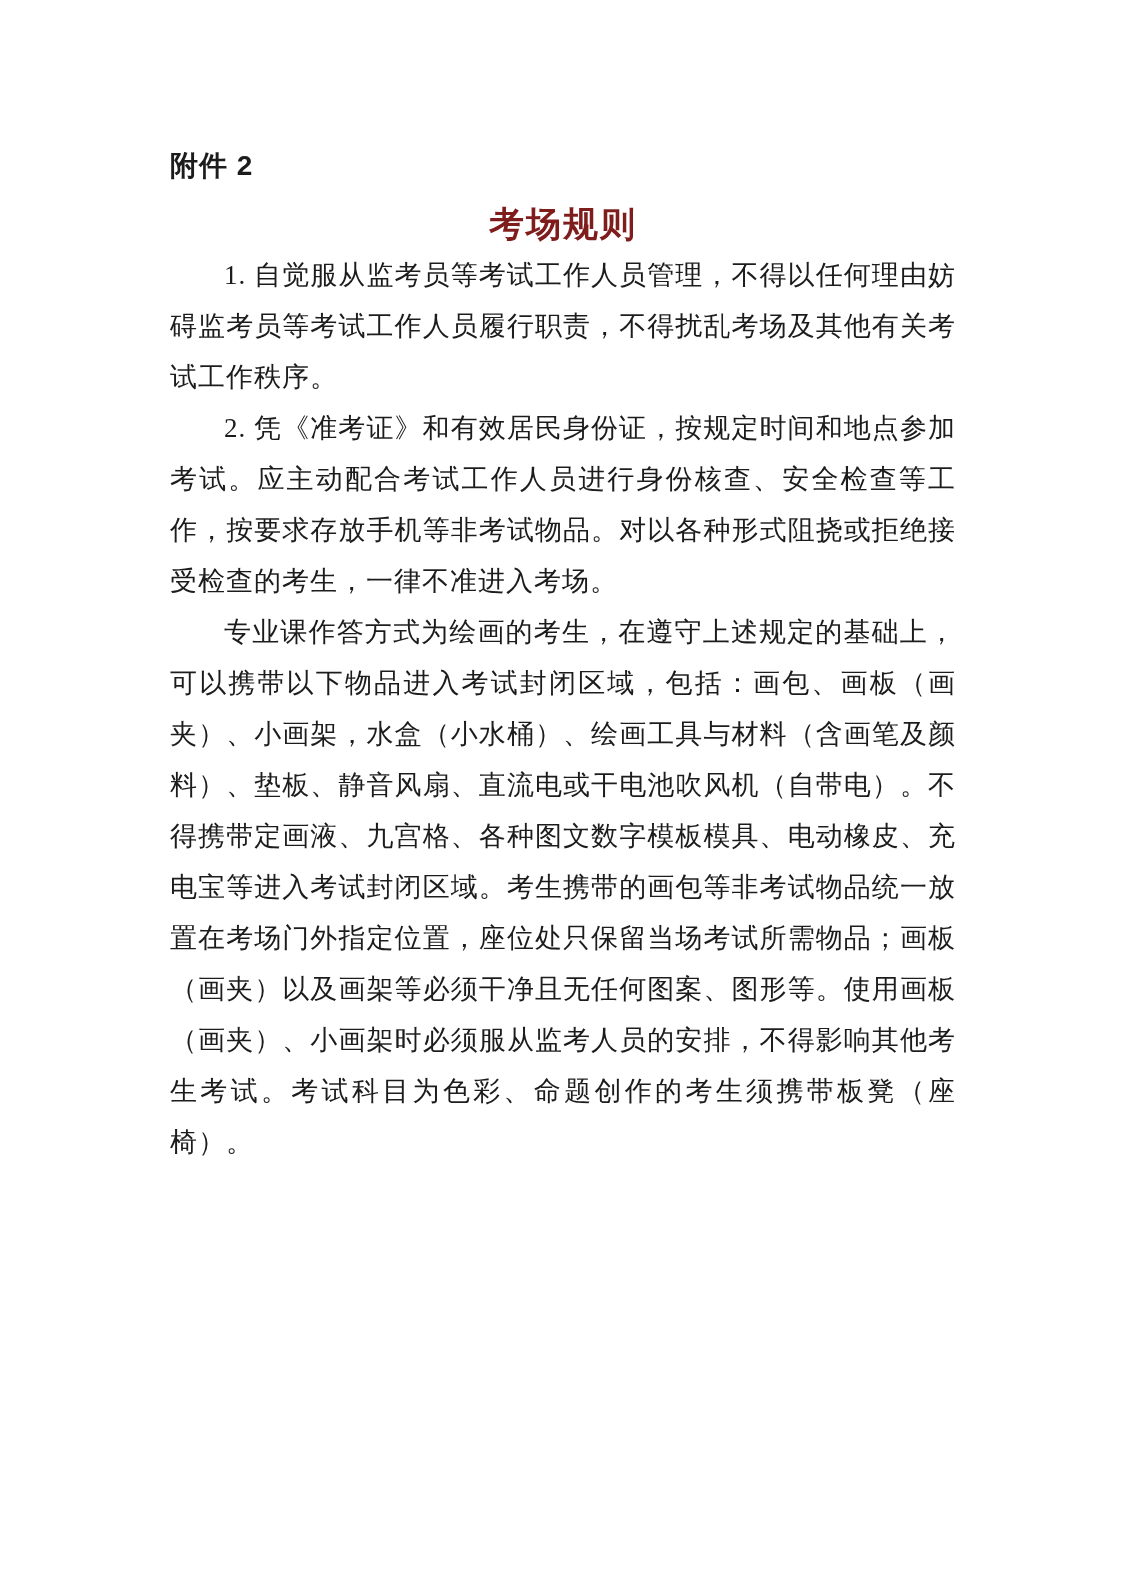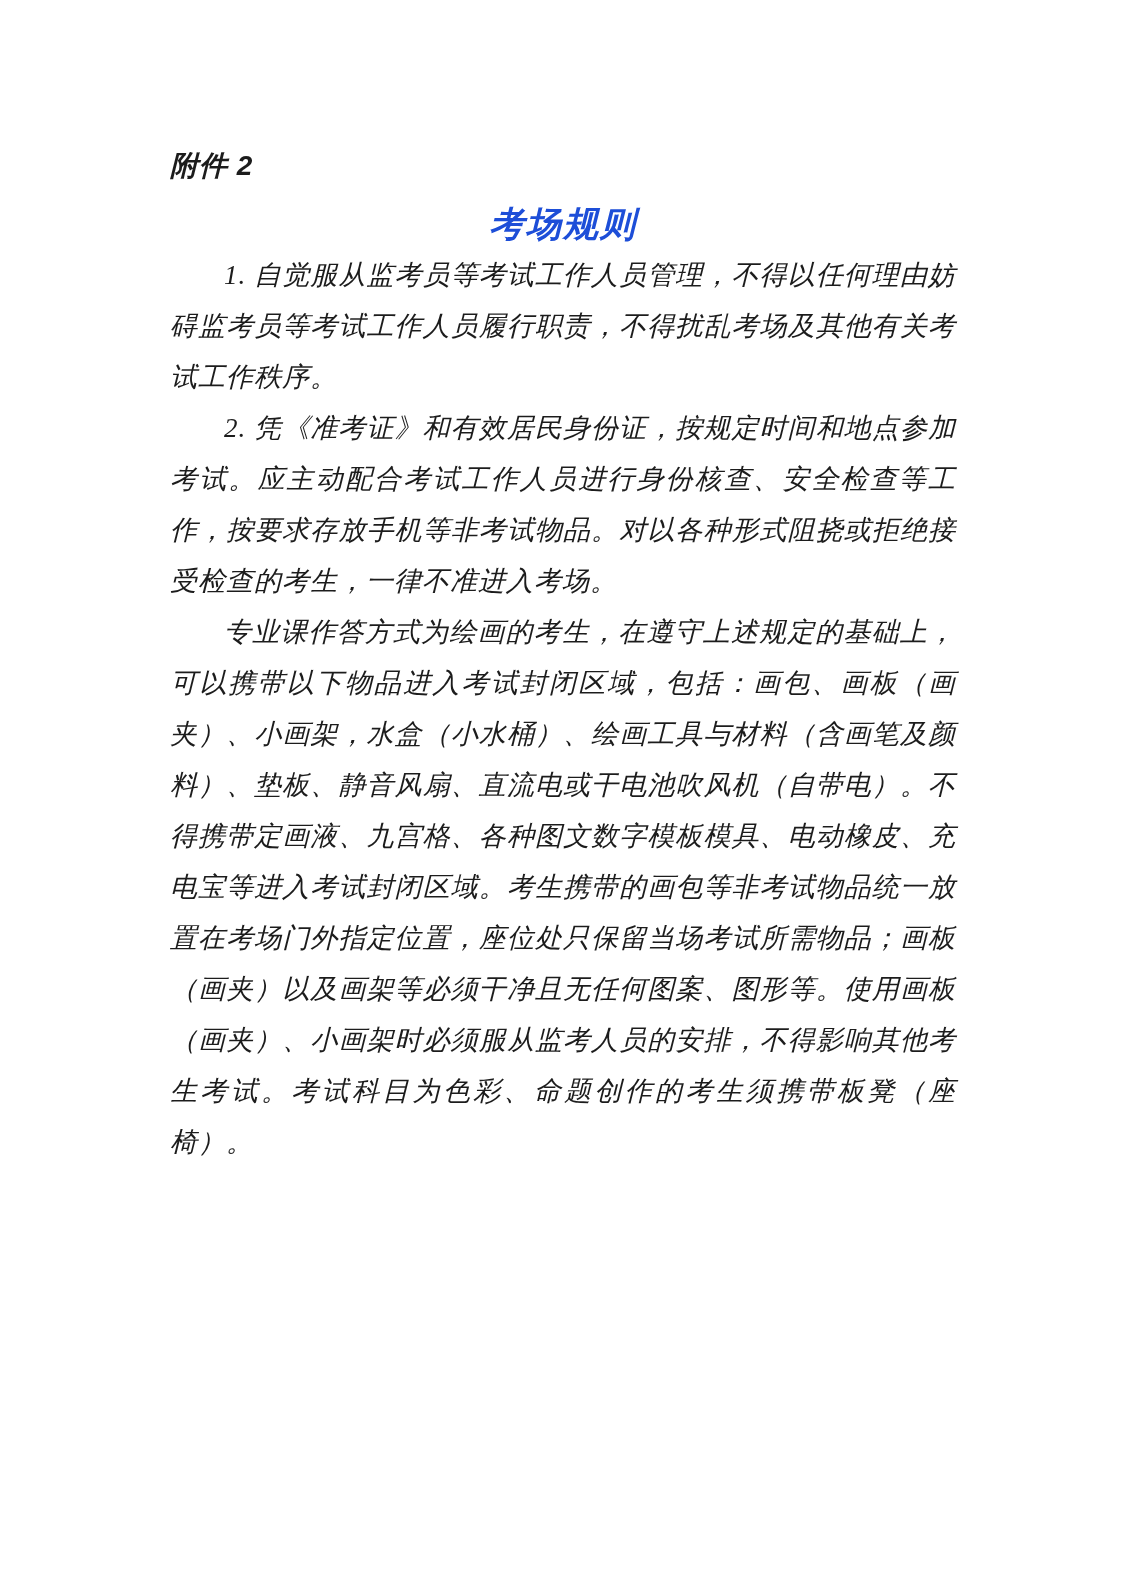--- a/index.html
+++ b/index.html
@@ -9,39 +9,38 @@
   }
   .page {
     position: relative;
     width: 1124px;
     height: 1270px;
     background: #ffffff;
     box-sizing: border-box;
     padding: 150px 168px 0 170px;
     overflow: hidden;
     color: #1c1c1c;
-    font-style: italic;
   }
   .attachment-label {
     font-family: "Liberation Sans", "DejaVu Sans", sans-serif;
     font-weight: 600;
     font-size: 28px;
     line-height: 32px;
     letter-spacing: 1px;
     color: #1c1c1c;
   }
   .doc-title {
     margin: 22px 0 0 0;
     text-align: center;
     font-family: "Liberation Sans", "DejaVu Sans", sans-serif;
     font-weight: bold;
     font-size: 35px;
     line-height: 40px;
     letter-spacing: 2px;
-    color: #1d4ed8;
+    color: #7f1d1d;
   }
   .doc-body {
     margin-top: 6px;
   }
   .para {
     margin: 0;
     font-family: "Liberation Serif", "DejaVu Serif", serif;
     font-size: 27px;
     line-height: 51px;
     letter-spacing: 1px;

